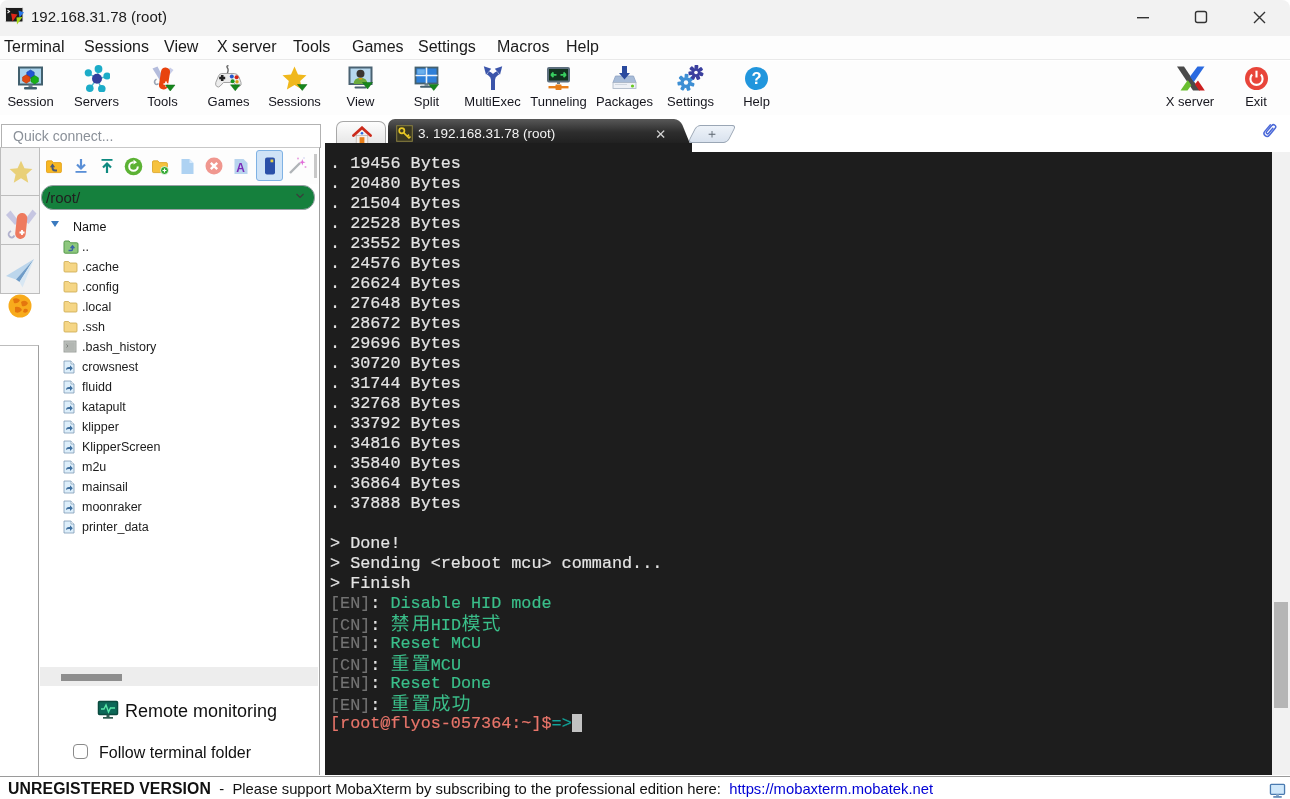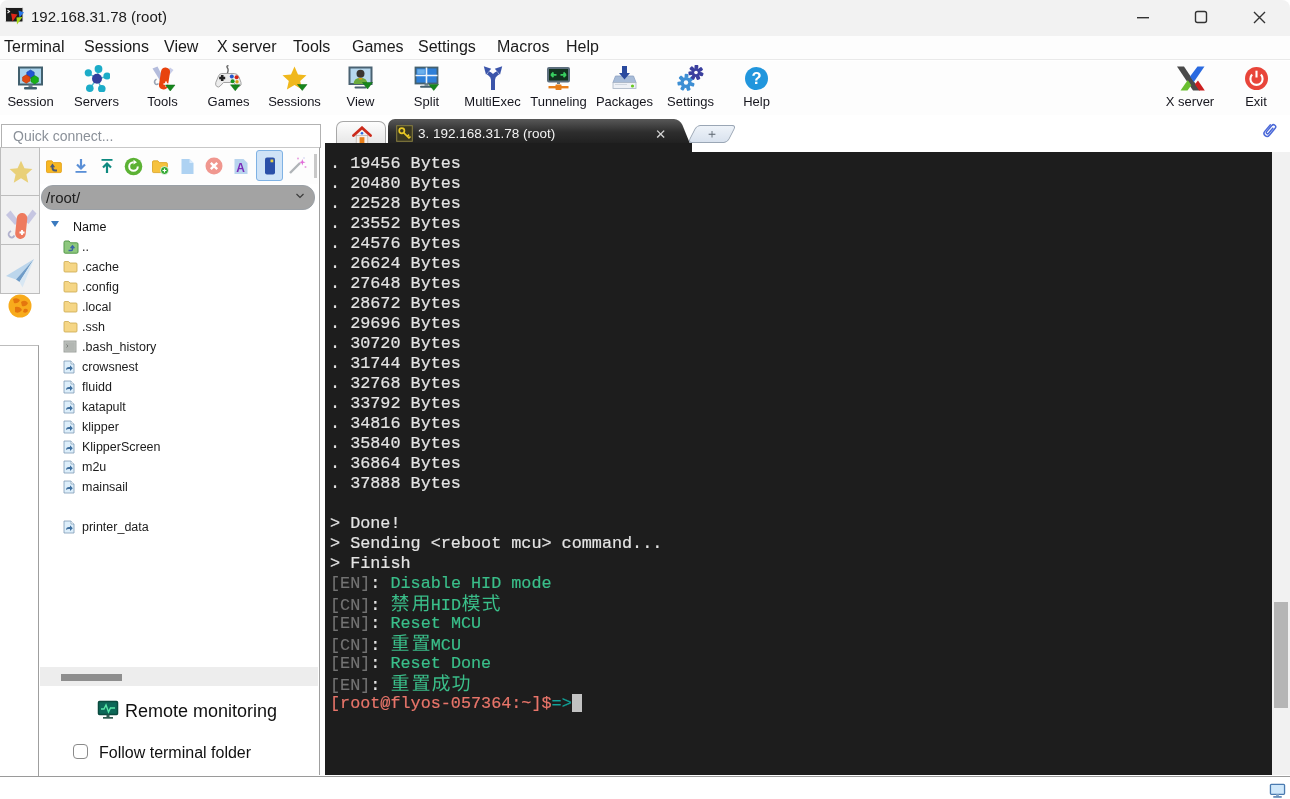--- a/index.html
+++ b/index.html
@@ -19,21 +19,21 @@
 
 #qc{position:absolute;left:1px;top:124px;width:320px;height:24px;border:1px solid #b2b2b2;background:#fff}
 #qc span{position:absolute;left:11px;top:3px;font-size:14px;color:#8b9199}
 
 .sbtn{position:absolute;left:0;width:40px;height:49px;background:#f1f1f1;border:1px solid #bdbdbd;border-top:none}
 #sb1{top:147px;border-top:1px solid #bdbdbd}
 #sideline{position:absolute;left:0px;top:345px;width:39px;height:431px;border-top:1px solid #bdbdbd;border-right:1px solid #9f9f9f;background:#fff}
 
 #fpanel{position:absolute;left:40px;top:147px;width:280px;height:628px;background:#fff;border-right:1px solid #9f9f9f;border-top:1px solid #c8c8c8}
 #ftoolbar{position:absolute;left:0;top:2px;width:278px;height:34px;background:#fdfdfd}
-#fpath{position:absolute;left:1px;top:37px;width:274px;height:25px;border:1px solid #9aa0a6;border-radius:12px;background:#a3a3a3}
+#fpath{position:absolute;left:1px;top:37px;width:274px;height:25px;border:1px solid #9aa0a6;border-radius:12px;background:#15803d}
 #fpath span{position:absolute;left:4px;top:3px;font-size:15px;color:#202020}
 #fpath .chev{position:absolute;right:8px;top:4px;color:#444;font-size:13px}
 .trow{position:absolute;left:0;width:278px;height:20px;font-size:12.5px;color:#1c1c1c}
 .trow .ric{position:absolute;left:23px;top:3px}
 .trow .rtx{position:absolute;left:42px;top:3px}
 #hscroll{position:absolute;left:0;top:519px;width:278px;height:19px;background:#ededed}
 #hthumb{position:absolute;left:21px;top:7px;width:61px;height:7px;background:#8e8e8e}
 #remrow{position:absolute;left:0;top:551px;width:278px;height:24px}
 #followrow{position:absolute;left:0;top:596px;width:278px;height:18px}
 
@@ -479,20 +479,28 @@
         <span class="rtx">m2u</span>
       </div>
       <div class="trow" style="top:329px">
         <span class="ric"><svg width="12" height="14" viewBox="0 0 12 14">
             <path d="M1 1 L8 1 L11 4 L11 13 L1 13 Z" fill="#ddeefa" stroke="#7d9bb5" stroke-width="0.8"></path>
             <path d="M8 1 L8 4 L11 4" fill="#fff" stroke="#7d9bb5" stroke-width="0.7"></path>
             <path d="M3 10 Q3 6.5 7 7 L7 5.2 L9.8 8.2 L7 11 L7 9 Q4.5 8.5 3 10 Z" fill="#3d6e9e"></path>
           </svg></span>
         <span class="rtx">mainsail</span>
       </div>
+      <div class="trow" style="top:349px">
+        <span class="ric"><svg width="12" height="14" viewBox="0 0 12 14">
+            <path d="M1 1 L8 1 L11 4 L11 13 L1 13 Z" fill="#ddeefa" stroke="#7d9bb5" stroke-width="0.8"></path>
+            <path d="M8 1 L8 4 L11 4" fill="#fff" stroke="#7d9bb5" stroke-width="0.7"></path>
+            <path d="M3 10 Q3 6.5 7 7 L7 5.2 L9.8 8.2 L7 11 L7 9 Q4.5 8.5 3 10 Z" fill="#3d6e9e"></path>
+          </svg></span>
+        <span class="rtx">moonraker</span>
+      </div>
       <div class="trow" style="top:369px">
         <span class="ric"><svg width="12" height="14" viewBox="0 0 12 14">
             <path d="M1 1 L8 1 L11 4 L11 13 L1 13 Z" fill="#ddeefa" stroke="#7d9bb5" stroke-width="0.8"></path>
             <path d="M8 1 L8 4 L11 4" fill="#fff" stroke="#7d9bb5" stroke-width="0.7"></path>
             <path d="M3 10 Q3 6.5 7 7 L7 5.2 L9.8 8.2 L7 11 L7 9 Q4.5 8.5 3 10 Z" fill="#3d6e9e"></path>
           </svg></span>
         <span class="rtx">printer_data</span>
       </div>
   <div id="hscroll">
         <div id="hthumb"></div>
@@ -536,20 +544,21 @@
         <g transform="rotate(40 10 10)">
           <path d="M7 4.5 L7 13 a3 3 0 0 0 6 0 L13 4 a2.2 2.2 0 0 0 -4.4 0 L8.6 12 a1.3 1.3 0 0 0 2.6 0 L11.2 5.5" stroke="#4a68d8" stroke-width="1.5" fill="none" stroke-linecap="round"></path>
         </g>
       </svg>
 </div>
 <div style="position:absolute;left:325px;top:143px;width:367px;height:9px;background:#1d1d1d"></div>
     <div id="term">
       <div id="termtext">
         <div class="tl"><span class="wh">. 19456 Bytes</span></div>
         <div class="tl"><span class="wh">. 20480 Bytes</span></div>
+        <div class="tl"><span class="wh">. 21504 Bytes</span></div>
         <div class="tl"><span class="wh">. 22528 Bytes</span></div>
         <div class="tl"><span class="wh">. 23552 Bytes</span></div>
         <div class="tl"><span class="wh">. 24576 Bytes</span></div>
         <div class="tl"><span class="wh">. 26624 Bytes</span></div>
         <div class="tl"><span class="wh">. 27648 Bytes</span></div>
         <div class="tl"><span class="wh">. 28672 Bytes</span></div>
         <div class="tl"><span class="wh">. 29696 Bytes</span></div>
         <div class="tl"><span class="wh">. 30720 Bytes</span></div>
         <div class="tl"><span class="wh">. 31744 Bytes</span></div>
         <div class="tl"><span class="wh">. 32768 Bytes</span></div>
@@ -588,20 +597,21 @@
             </svg><svg class="cjk" viewBox="0 0 1008 1000">
               <use href="#c7" fill="currentColor" transform="translate(34,796) scale(0.94,-0.94)"></use>
             </svg></span></div>
         <div class="tl"><span class="sal">[root@flyos-057364:~]$</span><span class="te">=&gt;</span><span class="cur"></span></div>
       </div>
     </div>
 <div id="vscroll">
       <div id="vthumb"></div>
     </div>
 <div id="statusbar">
+      <span style="position:absolute;left:8px;top:3px"><b>UNREGISTERED VERSION</b>&nbsp; - &nbsp;Please support MobaXterm by subscribing to the professional edition here: &nbsp;<span class="lnk">https://mobaxterm.mobatek.net</span></span>
       <svg style="position:absolute;left:1269px;top:6px" width="17" height="16" viewBox="0 0 18 17">
         <rect x="1.5" y="1.5" width="15" height="10.5" rx="1" fill="#cfe7fa" stroke="#4a7ab0" stroke-width="1.4"></rect>
         <rect x="7.5" y="12" width="3" height="2" fill="#8aa8c8"></rect>
         <rect x="4.5" y="14" width="9" height="1.6" fill="#4a7ab0"></rect>
       </svg>
     </div>
 </div>
 <svg width="0" height="0" style="position:absolute">
     <defs>
 <path id="c0" d="M661 108C734 57 823 -18 865 -66L927 -25C882 23 791 95 719 144ZM180 389V325H835V389ZM248 142C203 80 128 20 54 -20C72 -31 100 -54 114 -67C186 -23 267 48 318 120ZM242 841V739H74V676H219C174 599 103 522 37 483C52 471 73 448 84 431C140 470 197 535 242 605V424H312V602C354 570 404 528 427 507L468 558C443 577 350 643 312 666V676H451V739H312V841ZM65 245V180H466V1C466 -11 462 -15 446 -16C429 -17 373 -17 311 -15C321 -35 332 -61 336 -81C415 -81 467 -81 499 -70C532 -60 542 -41 542 0V180H938V245ZM676 841V739H498V676H649C601 601 525 526 454 489C469 477 490 453 500 437C562 476 627 542 676 614V424H747V610C795 542 857 475 910 437C921 453 943 477 958 489C892 528 816 603 768 676H924V739H747V841Z"></path>

